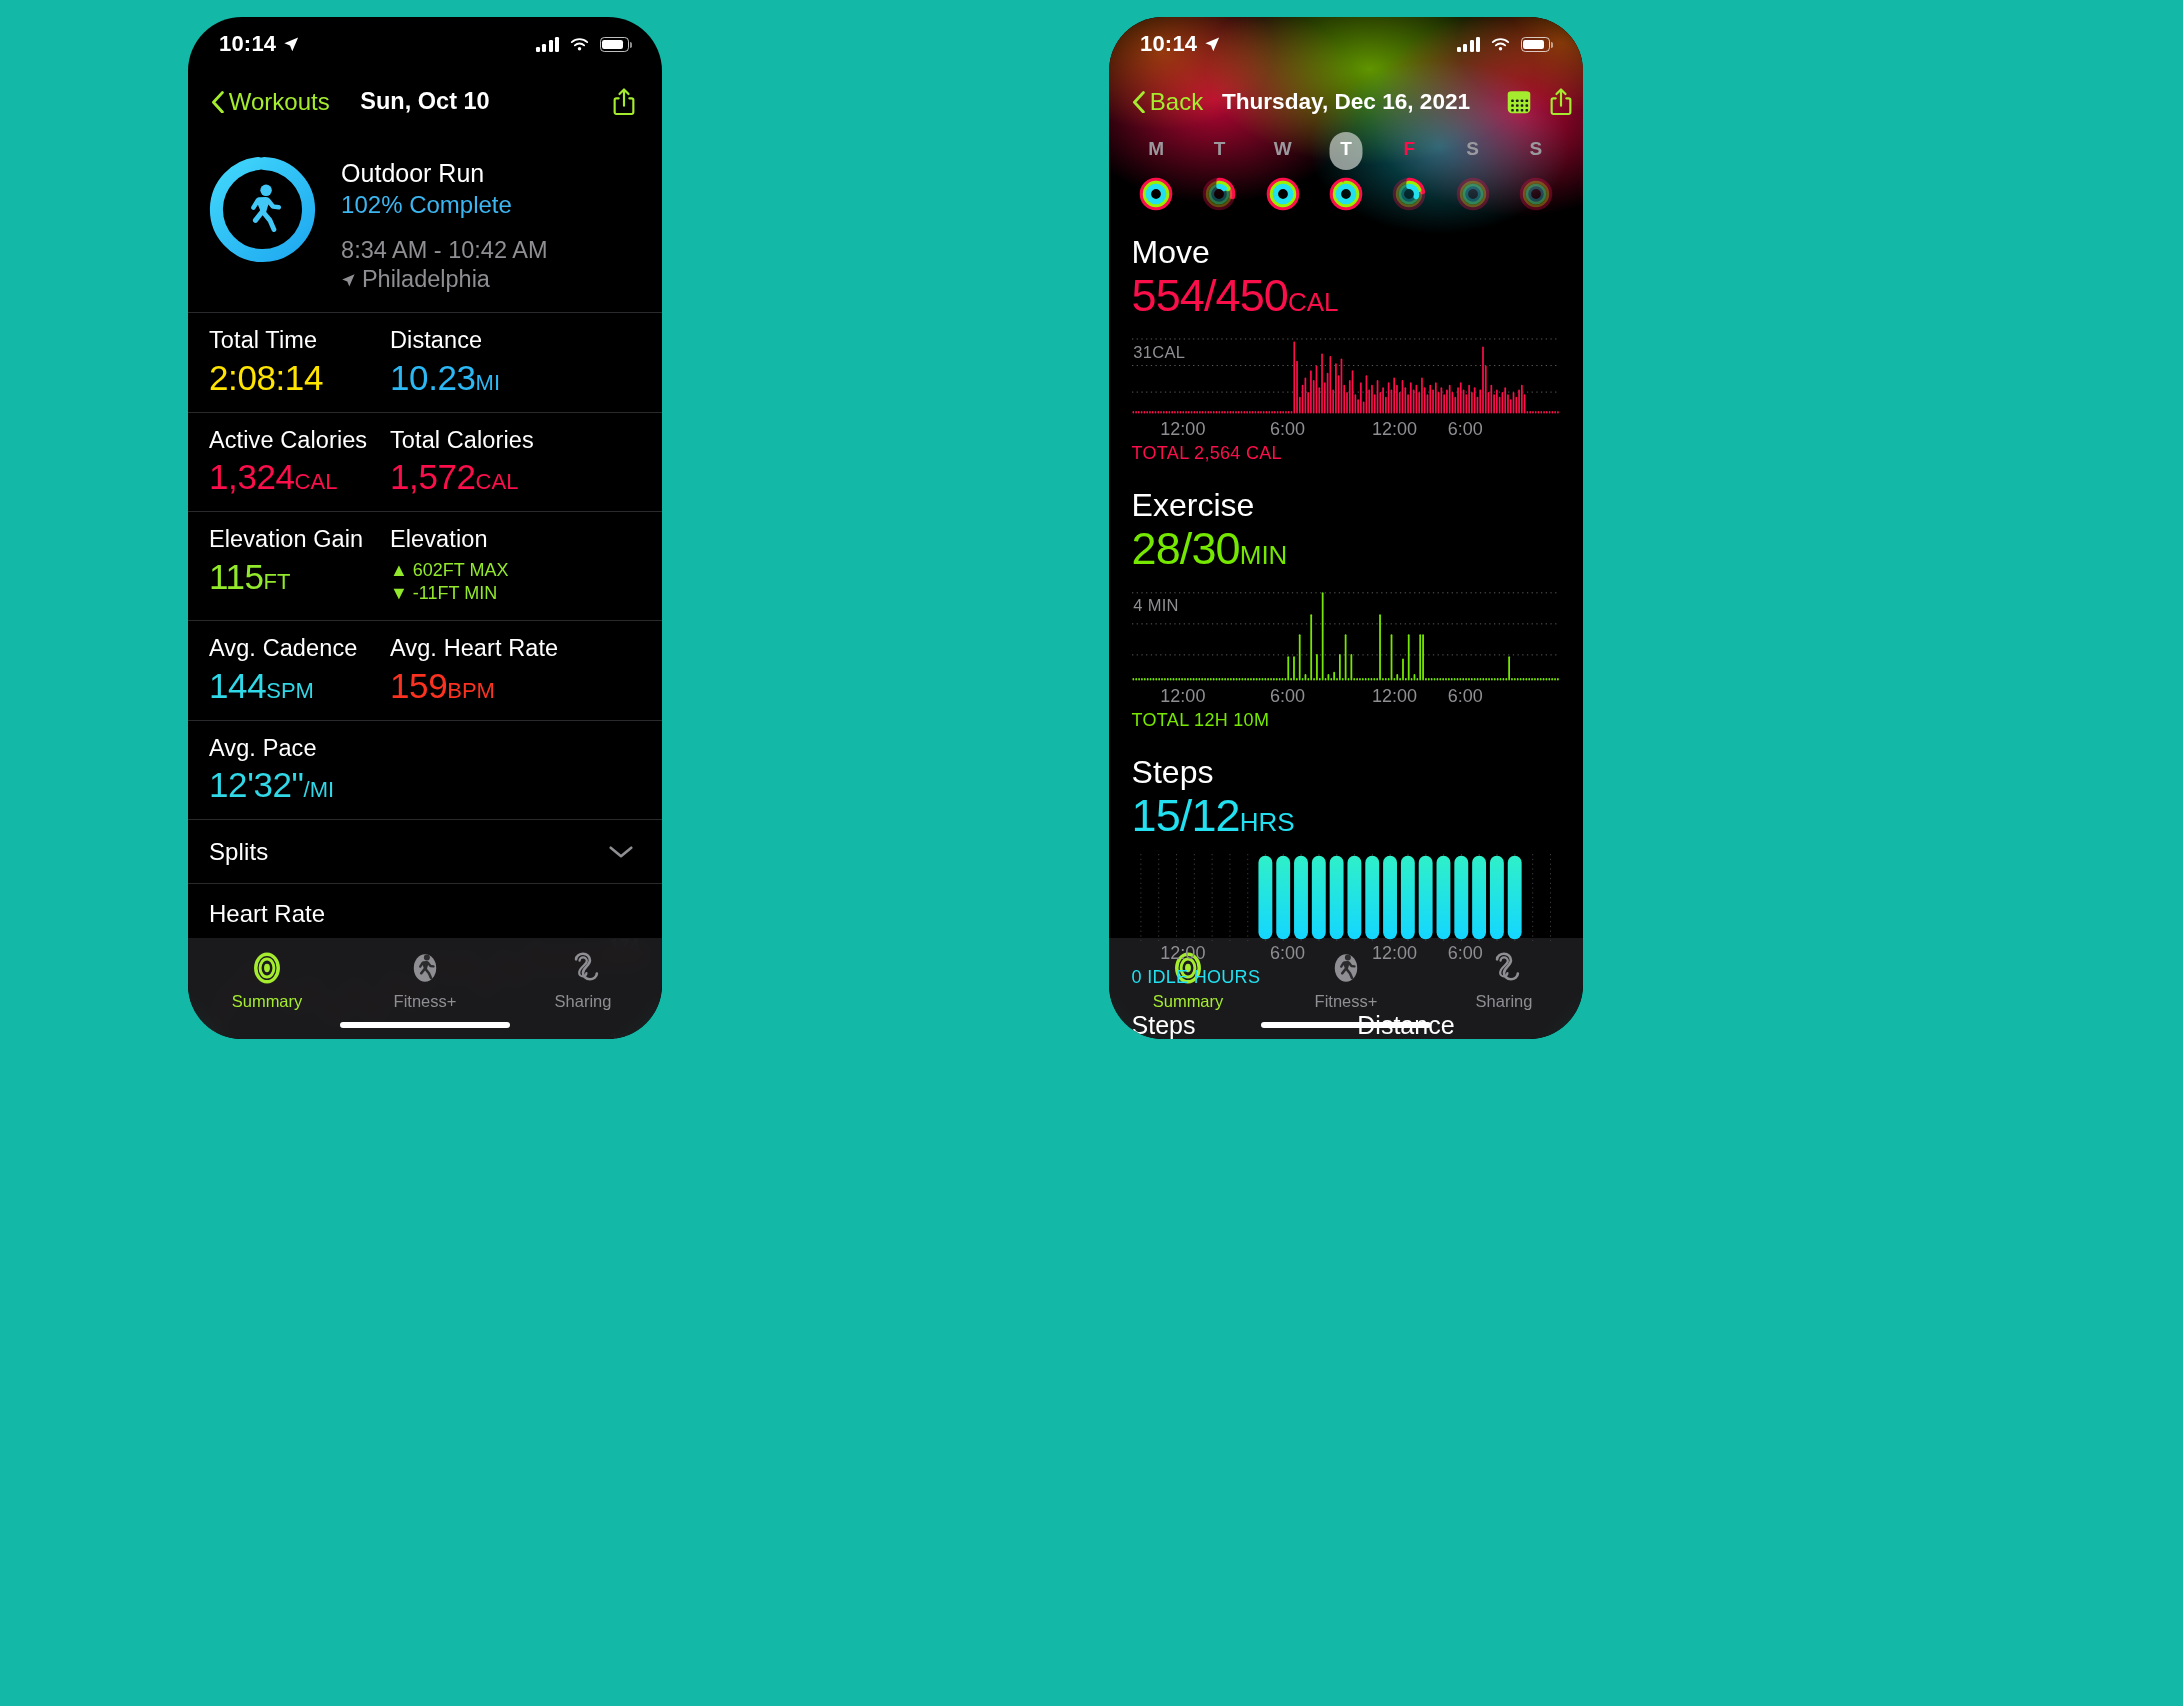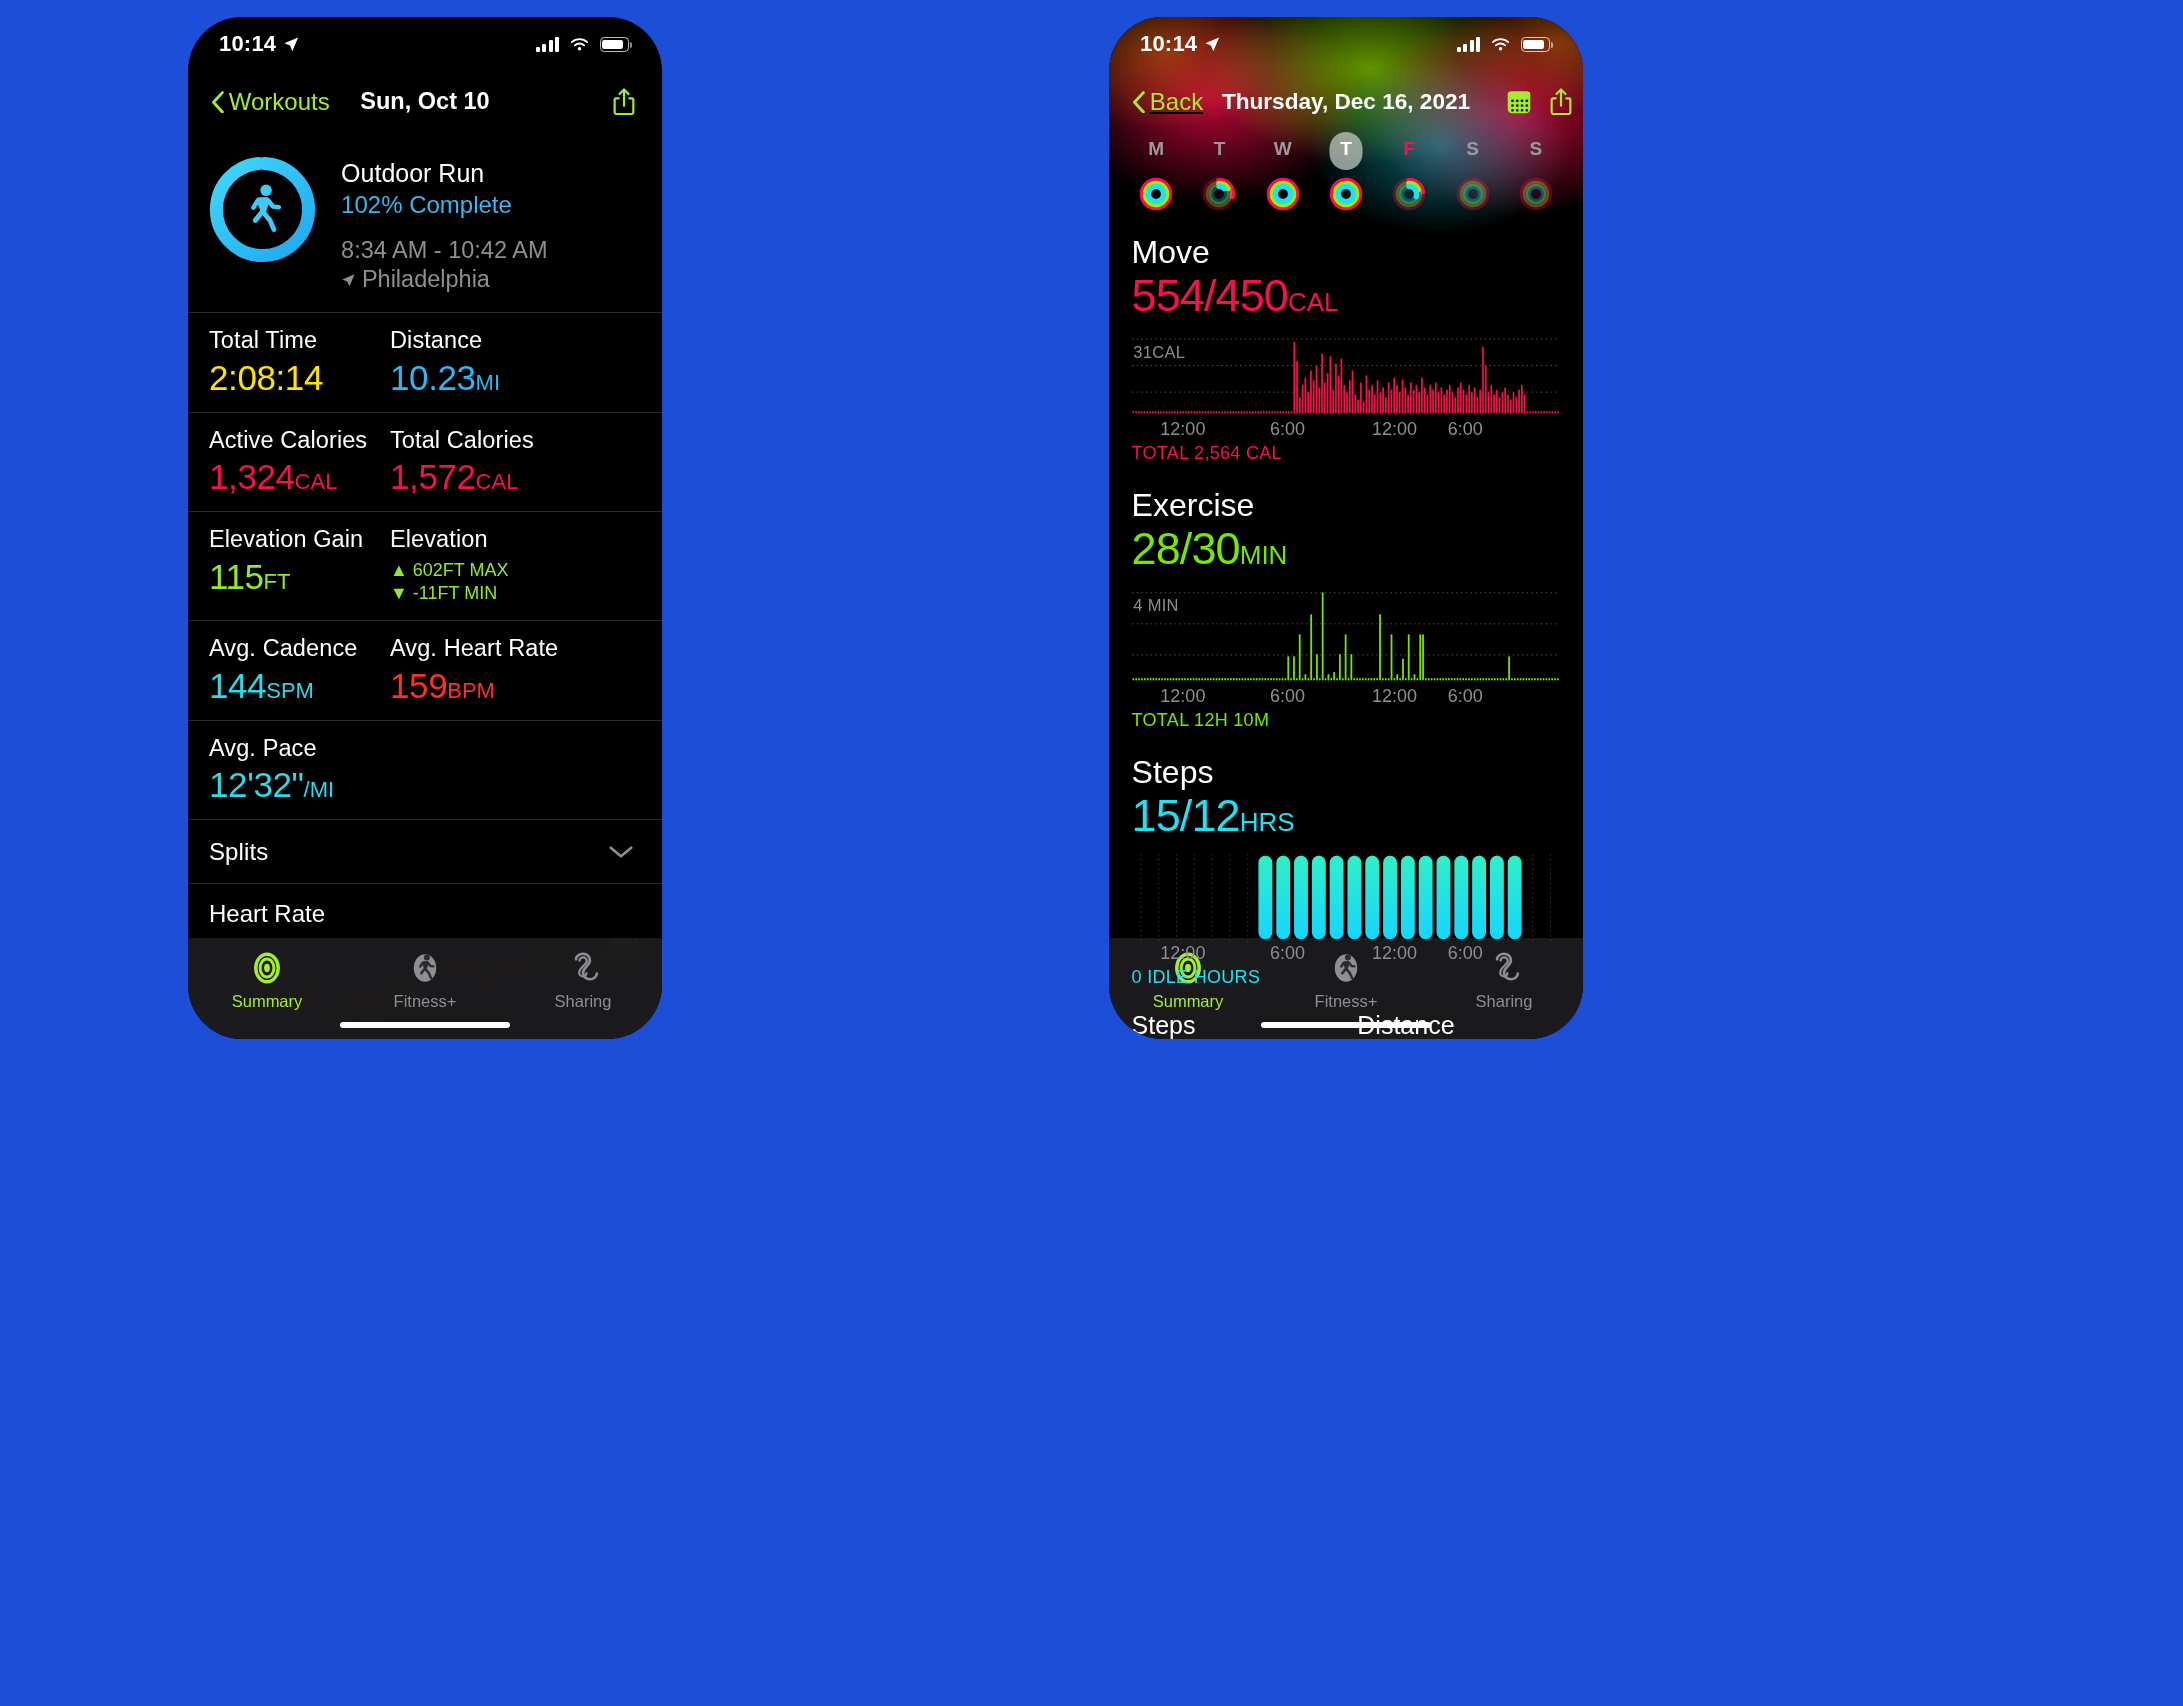--- a/index.html
+++ b/index.html
@@ -1,19 +1,19 @@
 <!DOCTYPE html>
 <html style="font-size:14px"><head>
 <meta charset="utf-8">
 <style>
   * { margin:0; padding:0; box-sizing:border-box; }
   html,body { width:2183px; height:1707px; background:#ffffff; overflow:hidden; }
   body { font-family:"Liberation Sans", sans-serif; -webkit-font-smoothing:antialiased; }
 
-  .stage { position:relative; width:2183px; height:1707px; background:#1d4ed8; }
+  .stage { position:relative; width:2183px; height:1707px; background:#14b8a6; }
 
   
   .phone { position:absolute; background:#000; border-radius:54px; overflow:hidden; }
   #phone-left  { left:188px;  top:17.4px;  width:474px;  height:1022px; }
   #phone-right { left:1109px; top:17.4px;  width:474px;  height:1022px; }
 
   
   .statusbar { position:relative; height:54px; display:flex; align-items:center;
                justify-content:space-between; padding:0 33px 0 31px; }
   .sb-left { display:flex; align-items:center; gap:7px; }
@@ -501,21 +501,21 @@
             <path d="M12 15.6a2 2 0 1 0 0-4 2 2 0 0 0 0 4z" fill="#fff"></path>
             <path d="M6.6 9.6a8 8 0 0 1 10.8 0" stroke="#fff" stroke-width="2.1" fill="none" stroke-linecap="round"></path>
             <path d="M3.1 5.9a13.2 13.2 0 0 1 17.8 0" stroke="#fff" stroke-width="2.1" fill="none" stroke-linecap="round"></path>
           </svg>
           <span class="battery">
               <i style="width:88%"></i>
             </span>
         </div>
       </div>
 
-      <div class="navbar" style="padding-right:10px;text-decoration:underline;">
+      <div class="navbar" style="padding-right:10px;">
         <div class="nav-back">
           <svg class="chevL" viewBox="0 0 16 28">
             <path d="M14 2 3 14l11 12" stroke="#a5ec2f" stroke-width="3.6" fill="none" stroke-linecap="round" stroke-linejoin="round"></path>
           </svg>
           <span class="nav-back-label">Back</span>
         </div>
         <div class="nav-title" style="font-size:22.6px;">Thursday, Dec 16, 2021</div>
         <div class="nav-right">
           <svg class="icon-cal" viewBox="0 0 30 30">
             <rect x="2" y="3" width="26" height="25" rx="5" fill="#a5ec2f"></rect>

